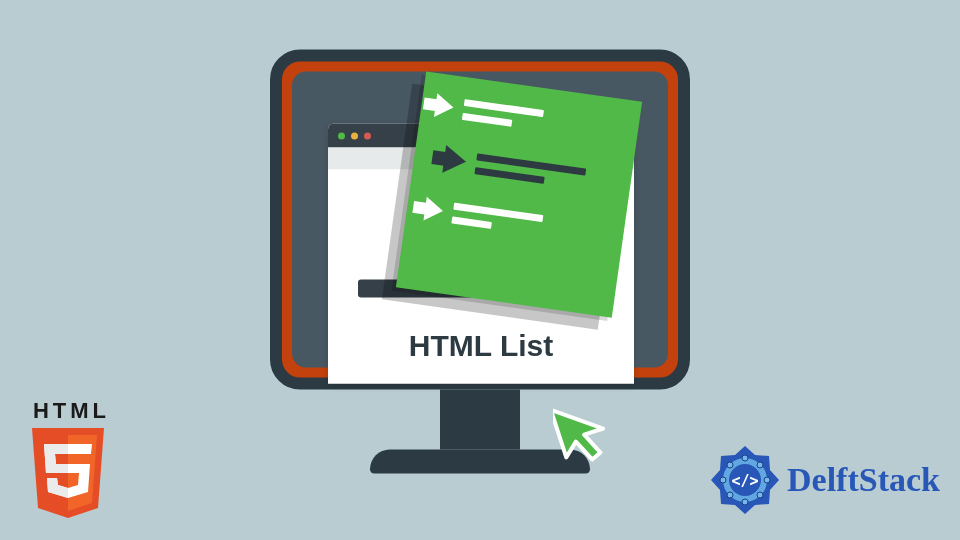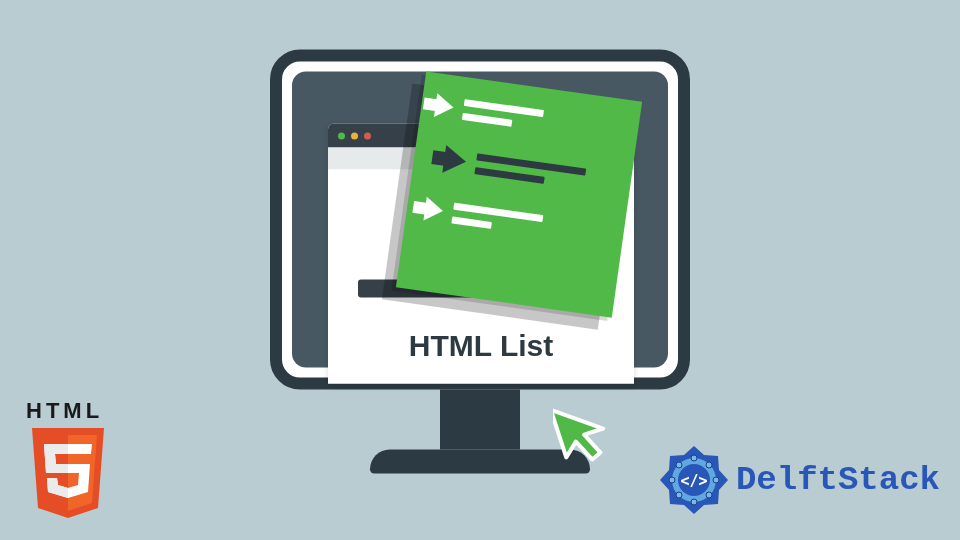--- a/index.html
+++ b/index.html
@@ -15,21 +15,21 @@
   
   .monitor-wrap {
     position: absolute;
     left: 50%;
     top: 50%;
     transform: translate(-50%, -52%);
   }
   .monitor-screen {
     width: 420px;
     height: 340px;
-    background: #ffffff;
+    background: #c2410c;
     border: 12px solid #2c3a43;
     border-radius: 30px;
     position: relative;
     box-shadow: 0 0 0 0px #2c3a43;
   }
   .monitor-inner {
     position: absolute;
     inset: 10px;
     background: #485863;
     border-radius: 14px;
@@ -179,21 +179,21 @@
     left: 225px;
     top: 226px;
     z-index: 10;
   }
 
   
   .html5-logo {
     position: absolute;
     left: 26px;
     bottom: 16px;
-    text-align: left;
+    text-align: right;
   }
   .html5-text {
     font-family: Arial, sans-serif;
     font-weight: 700;
     font-size: 22px;
     letter-spacing: 4px;
     color: #1a1a1a;
     margin-bottom: 2px;
   }
 
@@ -203,21 +203,21 @@
     right: 20px;
     bottom: 24px;
     display: flex;
     align-items: center;
     gap: 6px;
   }
   .delft-text {
     font-size: 34px;
     font-weight: 600;
     color: #2857b8;
-    font-family: Liberation Mono, monospace;
+    font-family: Liberation Serif, serif;
   }
 </style>
 </head>
 <body>
 
 <div class="monitor-wrap">
   <div class="monitor-screen">
     <div class="monitor-inner"></div>
 
     <div class="browser">

